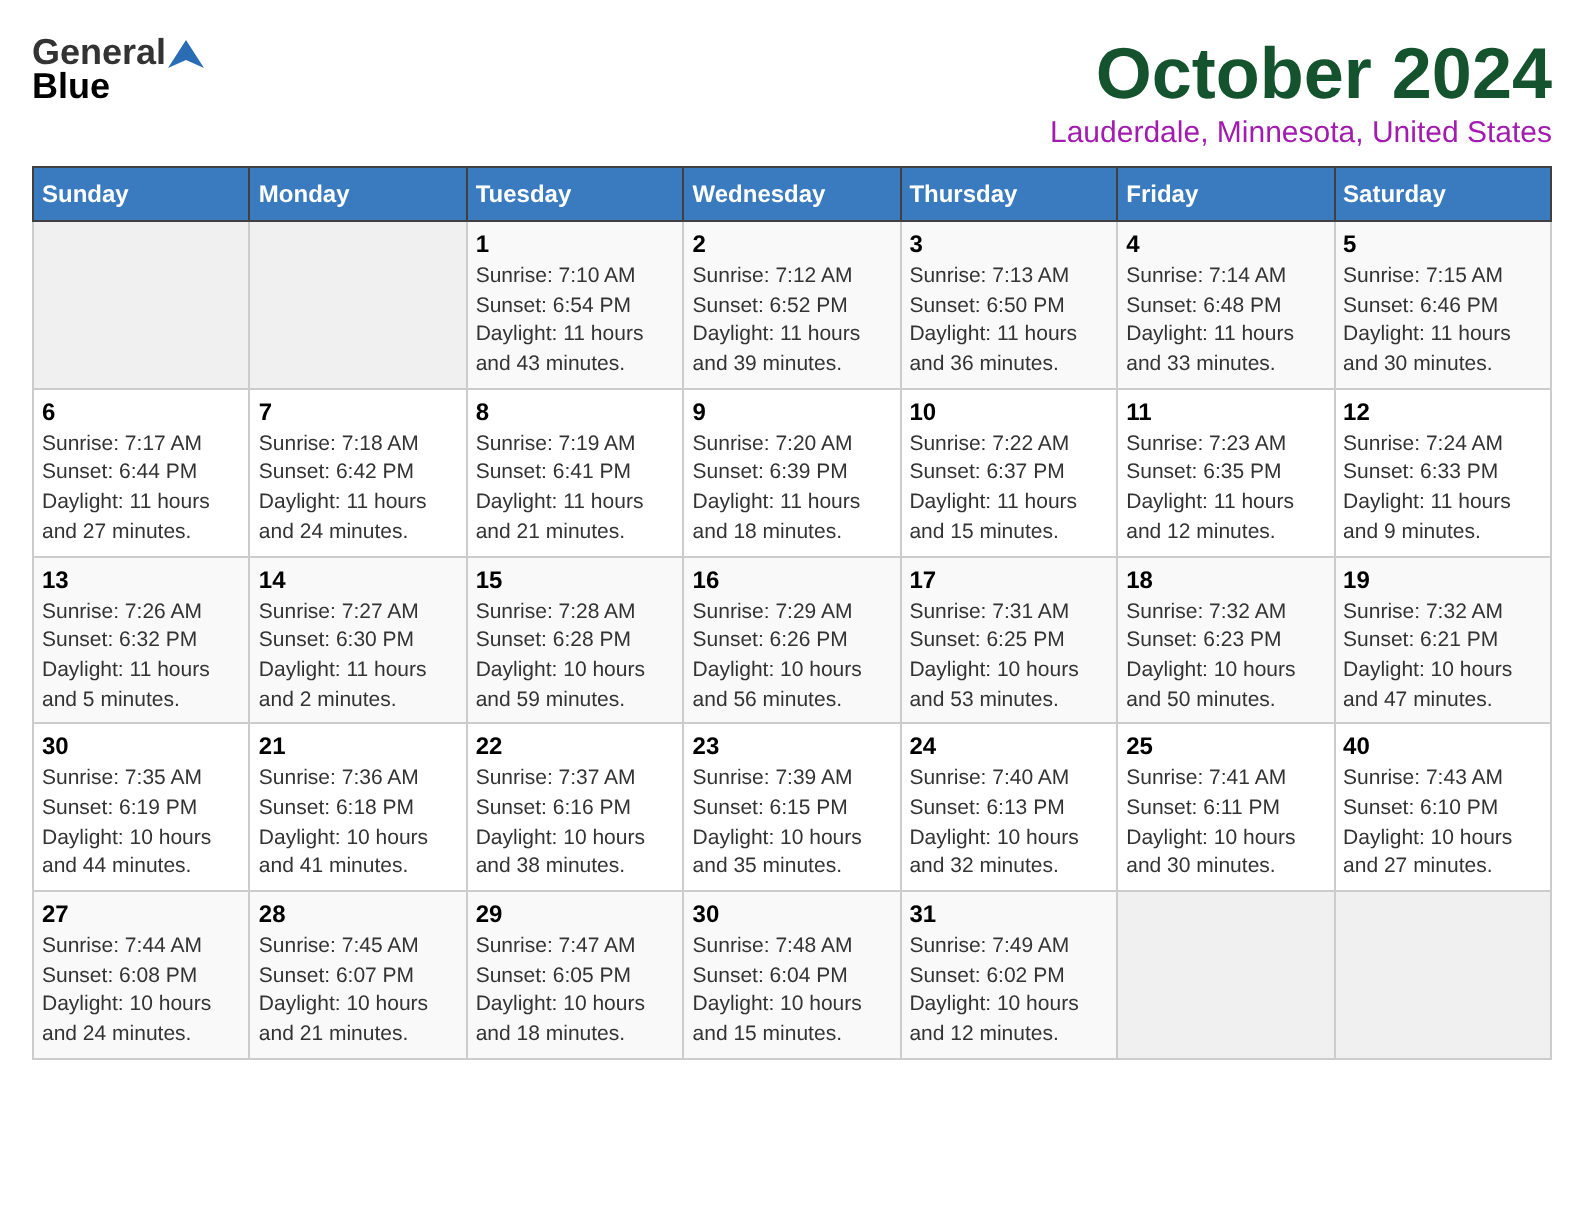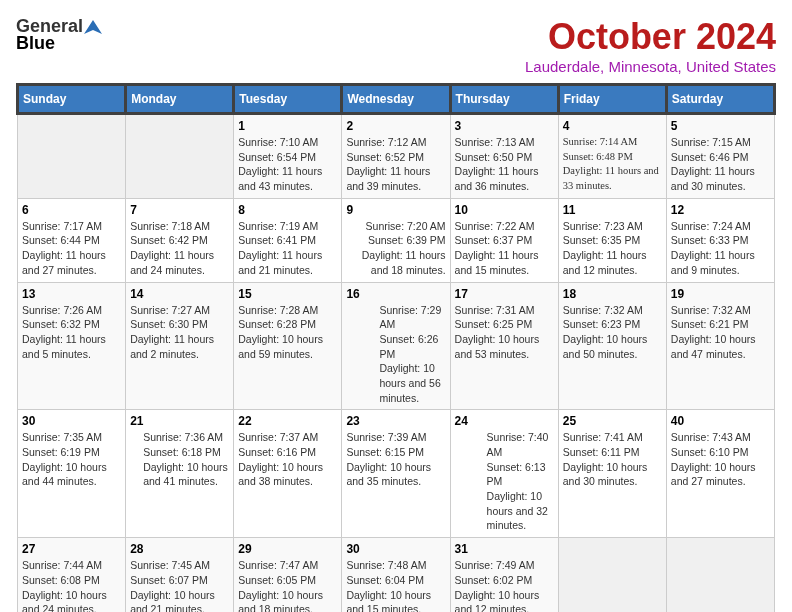--- a/index.html
+++ b/index.html
@@ -20,39 +20,39 @@
       display: flex;
       flex-direction: column;
       align-items: flex-start;
     }
     .title-block {
       text-align: right;
     }
     .month-title {
       font-size: 36px;
       font-weight: bold;
-      color: #b91c1c;
+      color: #14532d;
     }
     .location-title {
       font-size: 15px;
       color: #a21caf;
     }
     table {
       width: 100%;
       border-collapse: collapse;
       font-size: 11px;
     }
     thead tr th {
       background-color: #3a7abf;
       color: #fff;
       padding: 6px 4px;
       text-align: left;
       font-size: 12px;
       font-weight: bold;
-      border: 3px solid #404040;
+      border: 1px solid #404040;
     }
     tbody tr td {
       border: 1px solid #ccc;
       vertical-align: top;
       padding: 4px;
       height: 80px;
       width: 108px;
     }
     tbody tr:nth-child(odd) td {
       background-color: #f9f9f9;
@@ -123,21 +123,21 @@
 Daylight: 11 hours and 39 minutes.</div>
         </td>
         <td>
           <span class="day-num">3</span>
           <div class="day-info" style="white-space: pre-line;">Sunrise: 7:13 AM
 Sunset: 6:50 PM
 Daylight: 11 hours and 36 minutes.</div>
         </td>
         <td>
           <span class="day-num">4</span>
-          <div class="day-info" style="white-space: pre-line; font-family: Liberation Serif, serif;">Sunrise: 7:14 AM
+          <div class="day-info" style="white-space: pre-line;">Sunrise: 7:14 AM
 Sunset: 6:48 PM
 Daylight: 11 hours and 33 minutes.</div>
         </td>
         <td>
           <span class="day-num">5</span>
           <div class="day-info" style="white-space: pre-line;">Sunrise: 7:15 AM
 Sunset: 6:46 PM
 Daylight: 11 hours and 30 minutes.</div>
         </td>
       </tr>
@@ -155,21 +155,21 @@
 Daylight: 11 hours and 24 minutes.</div>
         </td>
         <td>
           <span class="day-num">8</span>
           <div class="day-info" style="white-space: pre-line;">Sunrise: 7:19 AM
 Sunset: 6:41 PM
 Daylight: 11 hours and 21 minutes.</div>
         </td>
         <td>
           <span class="day-num">9</span>
-          <div class="day-info" style="white-space: pre-line; text-align: right;">Sunrise: 7:20 AM
+          <div class="day-info" style="white-space: pre-line;">Sunrise: 7:20 AM
 Sunset: 6:39 PM
 Daylight: 11 hours and 18 minutes.</div>
         </td>
         <td>
           <span class="day-num">10</span>
           <div class="day-info" style="white-space: pre-line;">Sunrise: 7:22 AM
 Sunset: 6:37 PM
 Daylight: 11 hours and 15 minutes.</div>
         </td>
         <td>
@@ -199,21 +199,21 @@
 Daylight: 11 hours and 2 minutes.</div>
         </td>
         <td>
           <span class="day-num">15</span>
           <div class="day-info" style="white-space: pre-line;">Sunrise: 7:28 AM
 Sunset: 6:28 PM
 Daylight: 10 hours and 59 minutes.</div>
         </td>
         <td>
           <span class="day-num">16</span>
-          <div class="day-info" style="white-space: pre-line; margin-left: 33px;">Sunrise: 7:29 AM
+          <div class="day-info" style="white-space: pre-line;">Sunrise: 7:29 AM
 Sunset: 6:26 PM
 Daylight: 10 hours and 56 minutes.</div>
         </td>
         <td>
           <span class="day-num">17</span>
           <div class="day-info" style="white-space: pre-line;">Sunrise: 7:31 AM
 Sunset: 6:25 PM
 Daylight: 10 hours and 53 minutes.</div>
         </td>
         <td>
@@ -231,39 +231,39 @@
       </tr>
       <tr>
         <td>
           <span class="day-num">30</span>
           <div class="day-info" style="white-space: pre-line;">Sunrise: 7:35 AM
 Sunset: 6:19 PM
 Daylight: 10 hours and 44 minutes.</div>
         </td>
         <td>
           <span class="day-num">21</span>
-          <div class="day-info" style="white-space: pre-line; margin-left: 13px;">Sunrise: 7:36 AM
+          <div class="day-info" style="white-space: pre-line;">Sunrise: 7:36 AM
 Sunset: 6:18 PM
 Daylight: 10 hours and 41 minutes.</div>
         </td>
         <td>
           <span class="day-num">22</span>
           <div class="day-info" style="white-space: pre-line;">Sunrise: 7:37 AM
 Sunset: 6:16 PM
 Daylight: 10 hours and 38 minutes.</div>
         </td>
         <td>
           <span class="day-num">23</span>
           <div class="day-info" style="white-space: pre-line;">Sunrise: 7:39 AM
 Sunset: 6:15 PM
 Daylight: 10 hours and 35 minutes.</div>
         </td>
         <td>
           <span class="day-num">24</span>
-          <div class="day-info" style="white-space: pre-line; margin-left: 32px;">Sunrise: 7:40 AM
+          <div class="day-info" style="white-space: pre-line;">Sunrise: 7:40 AM
 Sunset: 6:13 PM
 Daylight: 10 hours and 32 minutes.</div>
         </td>
         <td>
           <span class="day-num">25</span>
           <div class="day-info" style="white-space: pre-line;">Sunrise: 7:41 AM
 Sunset: 6:11 PM
 Daylight: 10 hours and 30 minutes.</div>
         </td>
         <td>

